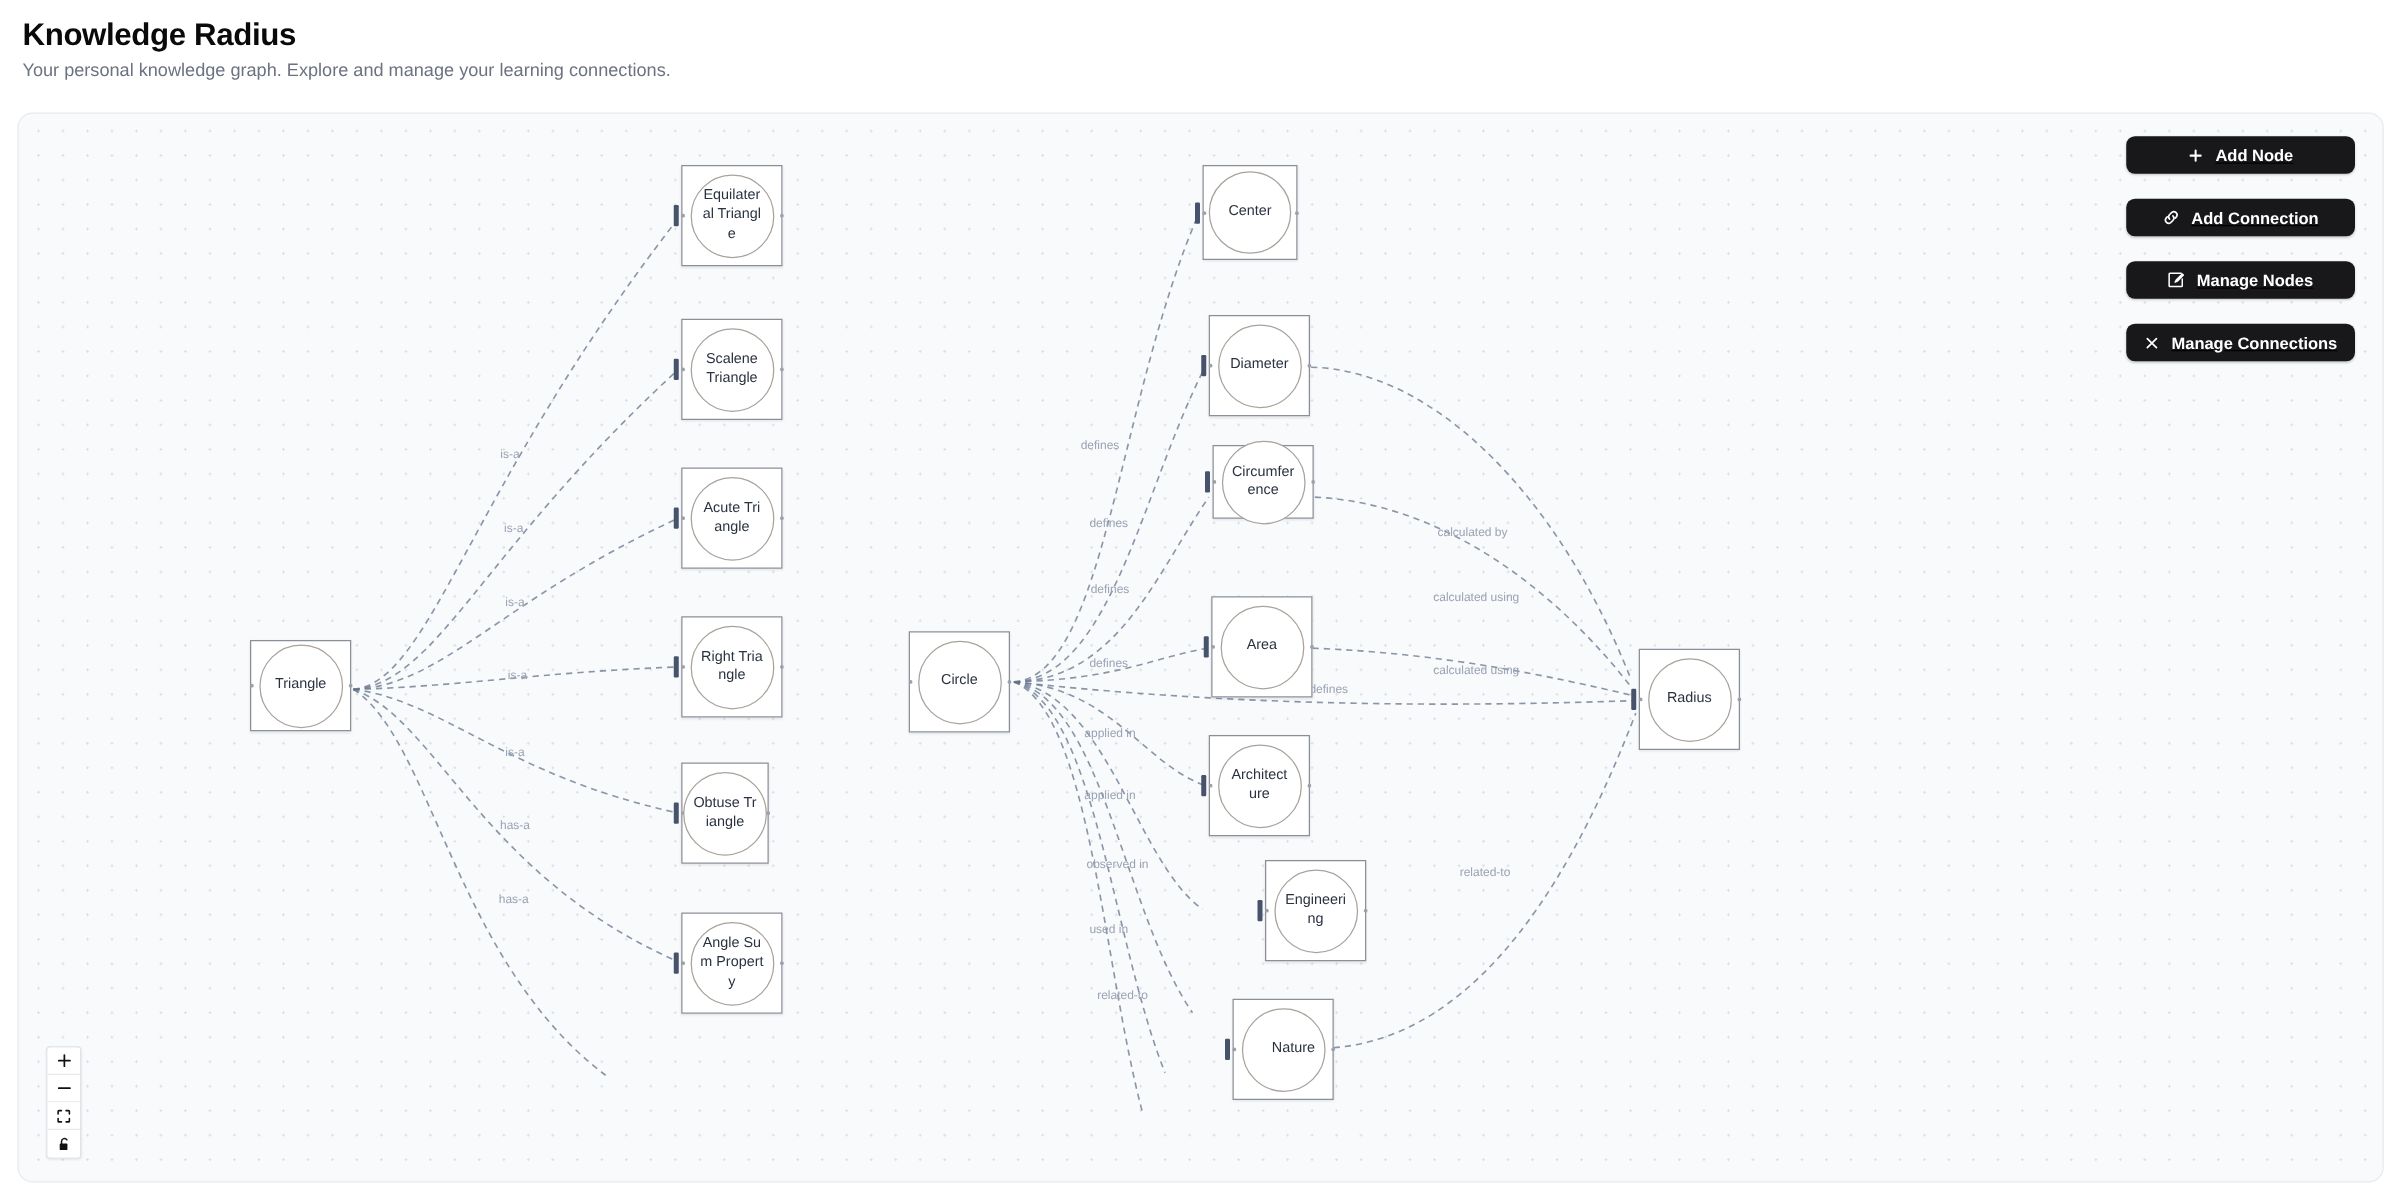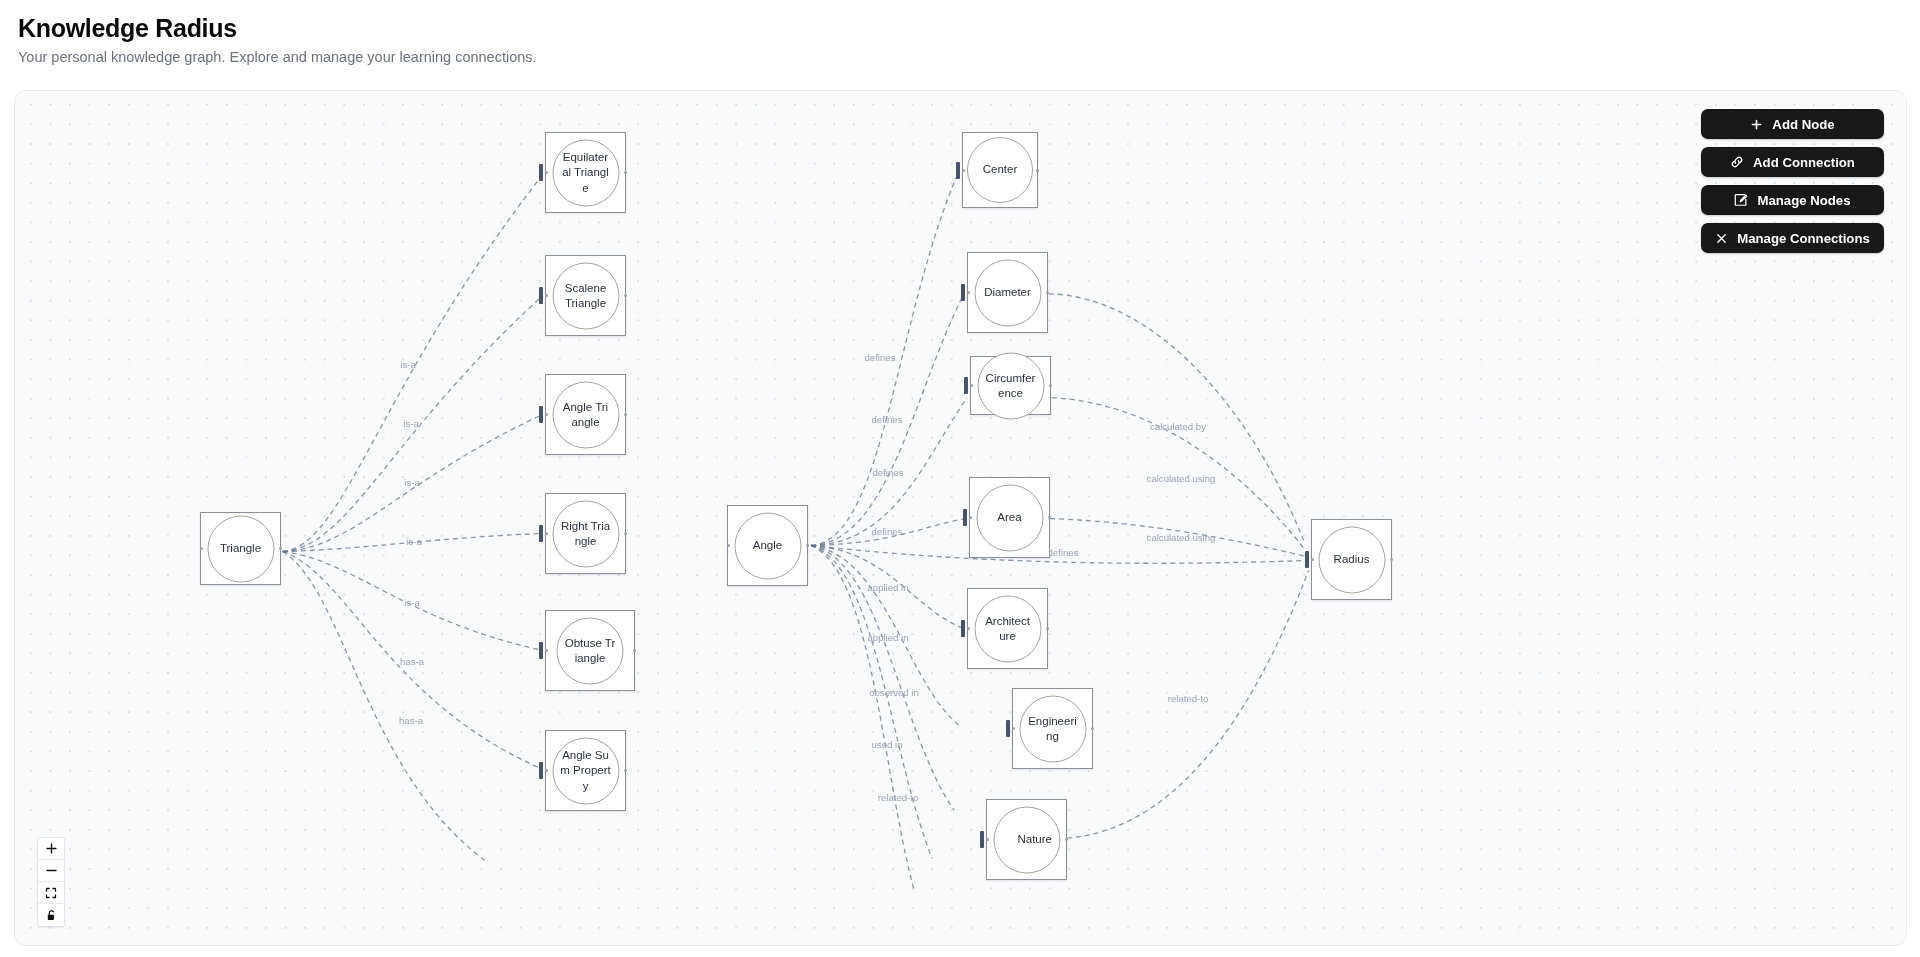--- a/index.html
+++ b/index.html
@@ -114,22 +114,23 @@
     pointer-events: none;
   }
 
   
   .actions {
     position: absolute;
     right: 22px;
     top: 18px;
     display: flex;
     flex-direction: column;
-    gap: 8px;
+    gap: 20px;
     z-index: 30;
+    text-decoration: underline;
   }
   .action-btn {
     display: flex;
     align-items: center;
     justify-content: center;
     gap: 9px;
     width: 183px;
     height: 30px;
     padding: 0 14px;
     background: #18181b;
@@ -254,52 +255,52 @@
         <div class="handle right"></div>
         <div class="disc" style="width: 67px; height: 67px;">
           <span class="disc-label">Scalene Triangle</span>
         </div>
       </div>
       <div class="node" style="left: 530px; top: 283px; width: 81px; height: 81px;">
         <div class="handle-bar"></div>
         <div class="handle left"></div>
         <div class="handle right"></div>
         <div class="disc" style="width: 67px; height: 67px;">
-          <span class="disc-label">Angle Triangle</span>
+          <span class="disc-label">Acute Triangle</span>
         </div>
       </div>
       <div class="node" style="left: 530px; top: 402px; width: 81px; height: 81px;">
         <div class="handle-bar"></div>
         <div class="handle left"></div>
         <div class="handle right"></div>
         <div class="disc" style="width: 67px; height: 67px;">
           <span class="disc-label">Right Triangle</span>
         </div>
       </div>
-      <div class="node" style="left: 530px; top: 519px; width: 90px; height: 81px;">
+      <div class="node" style="left: 530px; top: 519px; width: 70px; height: 81px;">
         <div class="handle-bar"></div>
         <div class="handle left"></div>
         <div class="handle right"></div>
         <div class="disc" style="width: 67px; height: 67px;">
           <span class="disc-label">Obtuse Triangle</span>
         </div>
       </div>
       <div class="node" style="left: 530px; top: 639px; width: 81px; height: 81px;">
         <div class="handle-bar"></div>
         <div class="handle left"></div>
         <div class="handle right"></div>
         <div class="disc" style="width: 67px; height: 67px;">
           <span class="disc-label">Angle Sum Property</span>
         </div>
       </div>
       <div class="node" style="left: 712px; top: 414px; width: 81px; height: 81px;">
         <div class="handle left"></div>
         <div class="handle right"></div>
         <div class="disc" style="width: 67px; height: 67px;">
-          <span class="disc-label">Angle</span>
+          <span class="disc-label">Circle</span>
         </div>
       </div>
       <div class="node" style="left: 947px; top: 41px; width: 76px; height: 76px;">
         <div class="handle-bar"></div>
         <div class="handle left"></div>
         <div class="handle right"></div>
         <div class="disc" style="width: 66px; height: 66px;">
           <span class="disc-label">Center</span>
         </div>
       </div>

